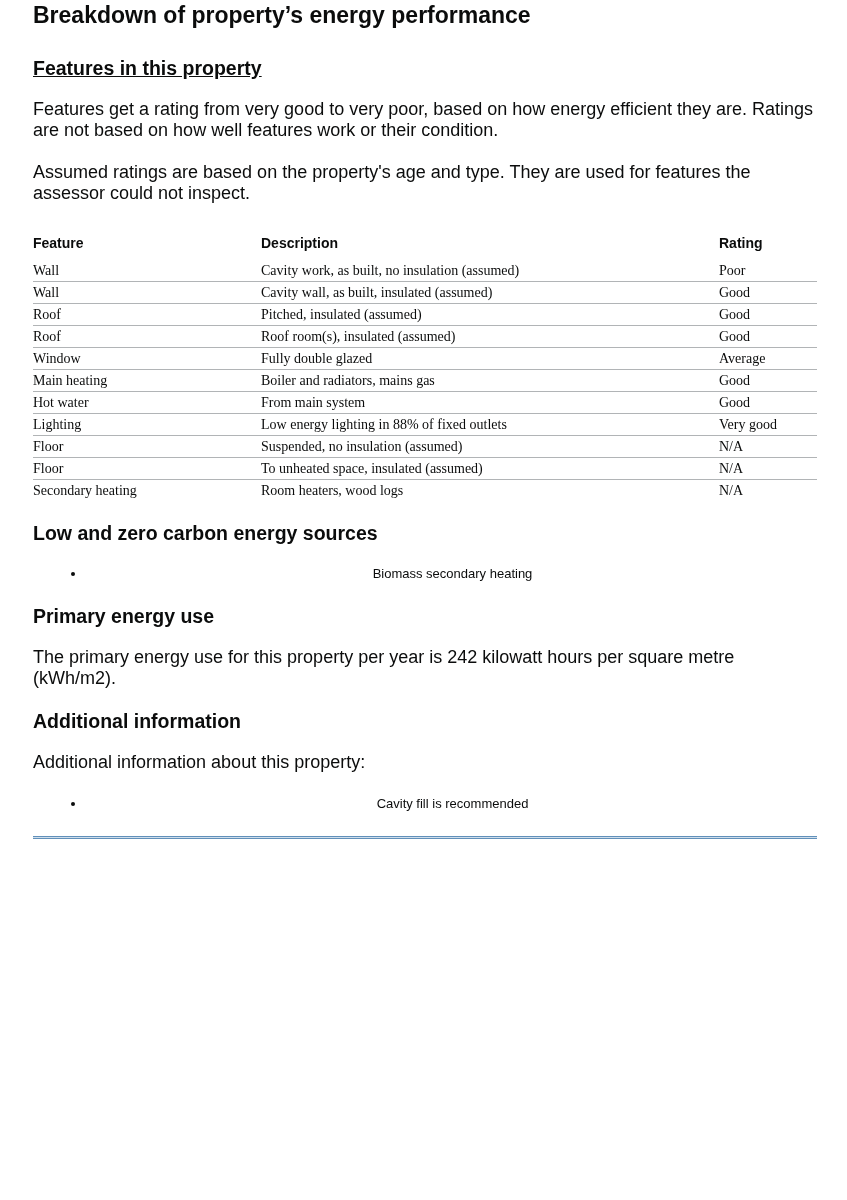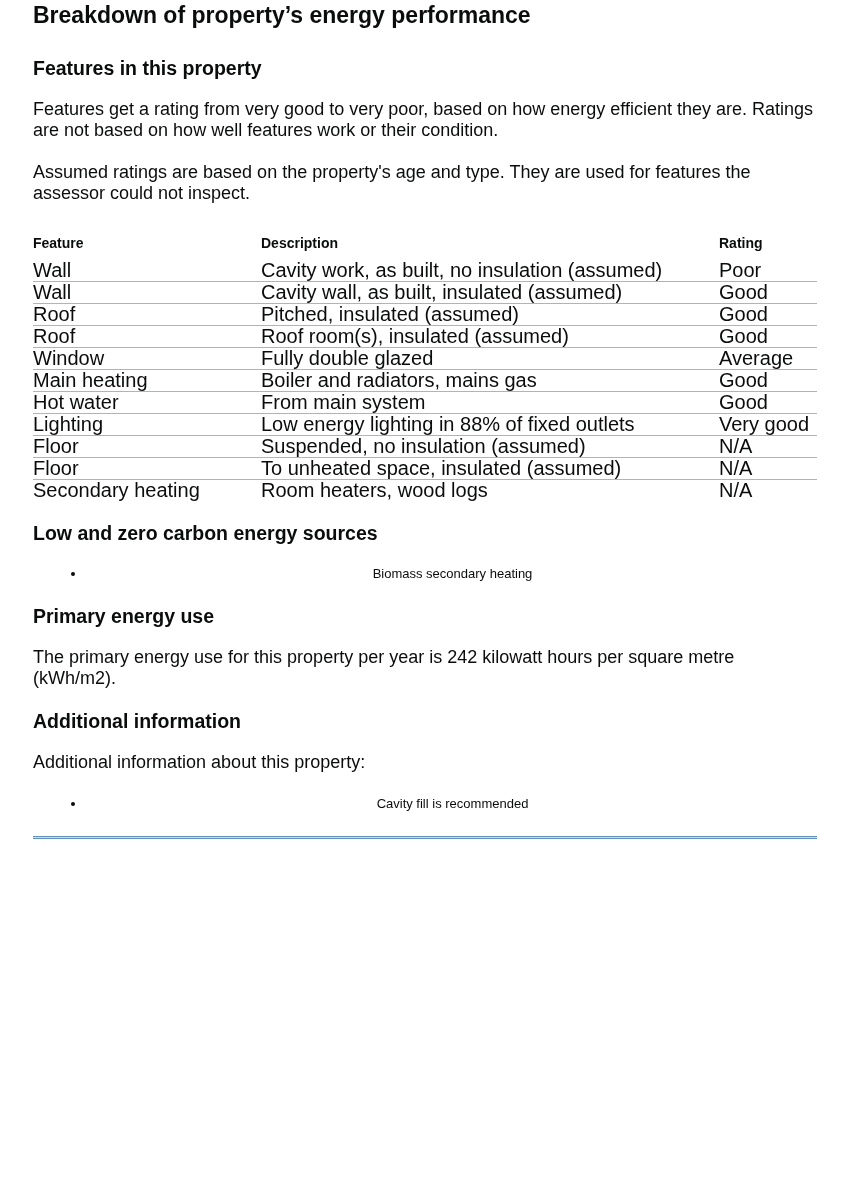--- a/index.html
+++ b/index.html
@@ -29,20 +29,21 @@
     margin: 0;
   }
   h2 {
     font-size: 19.5px;
     line-height: 20px;
     font-weight: bold;
     margin: 22px 0 0 0;
   }
   h2.first {
     margin-top: 29px;
+    text-decoration: underline;
   }
   p {
     font-size: 18px;
     line-height: 21px;
     margin: 21px 0 0 0;
   }
   table.features {
     width: 784px;
     border-collapse: collapse;
     table-layout: fixed;
@@ -51,26 +52,27 @@
   table.features col.c-feature { width: 228px; }
   table.features col.c-desc    { width: 458px; }
   table.features col.c-rating  { width: 98px; }
   table.features th {
     text-align: left;
     font-size: 14px;
     font-weight: bold;
     padding: 0 0 9px 0;
   }
   table.features td {
-    font-size: 20px;
+    font-size: 14px;
     line-height: 17px;
     padding: 2px 0;
     border-bottom: 1px solid #b1b4b6;
     overflow: hidden;
     white-space: nowrap;
+    font-family: Liberation Serif, serif;
   }
   table.features tr:last-child td {
     border-bottom: none;
   }
   ul.bullets {
     margin: 20px 0 0 0;
     padding: 0 0 0 53px;
     font-size: 13px;
     line-height: 21px;
     text-align: center;

